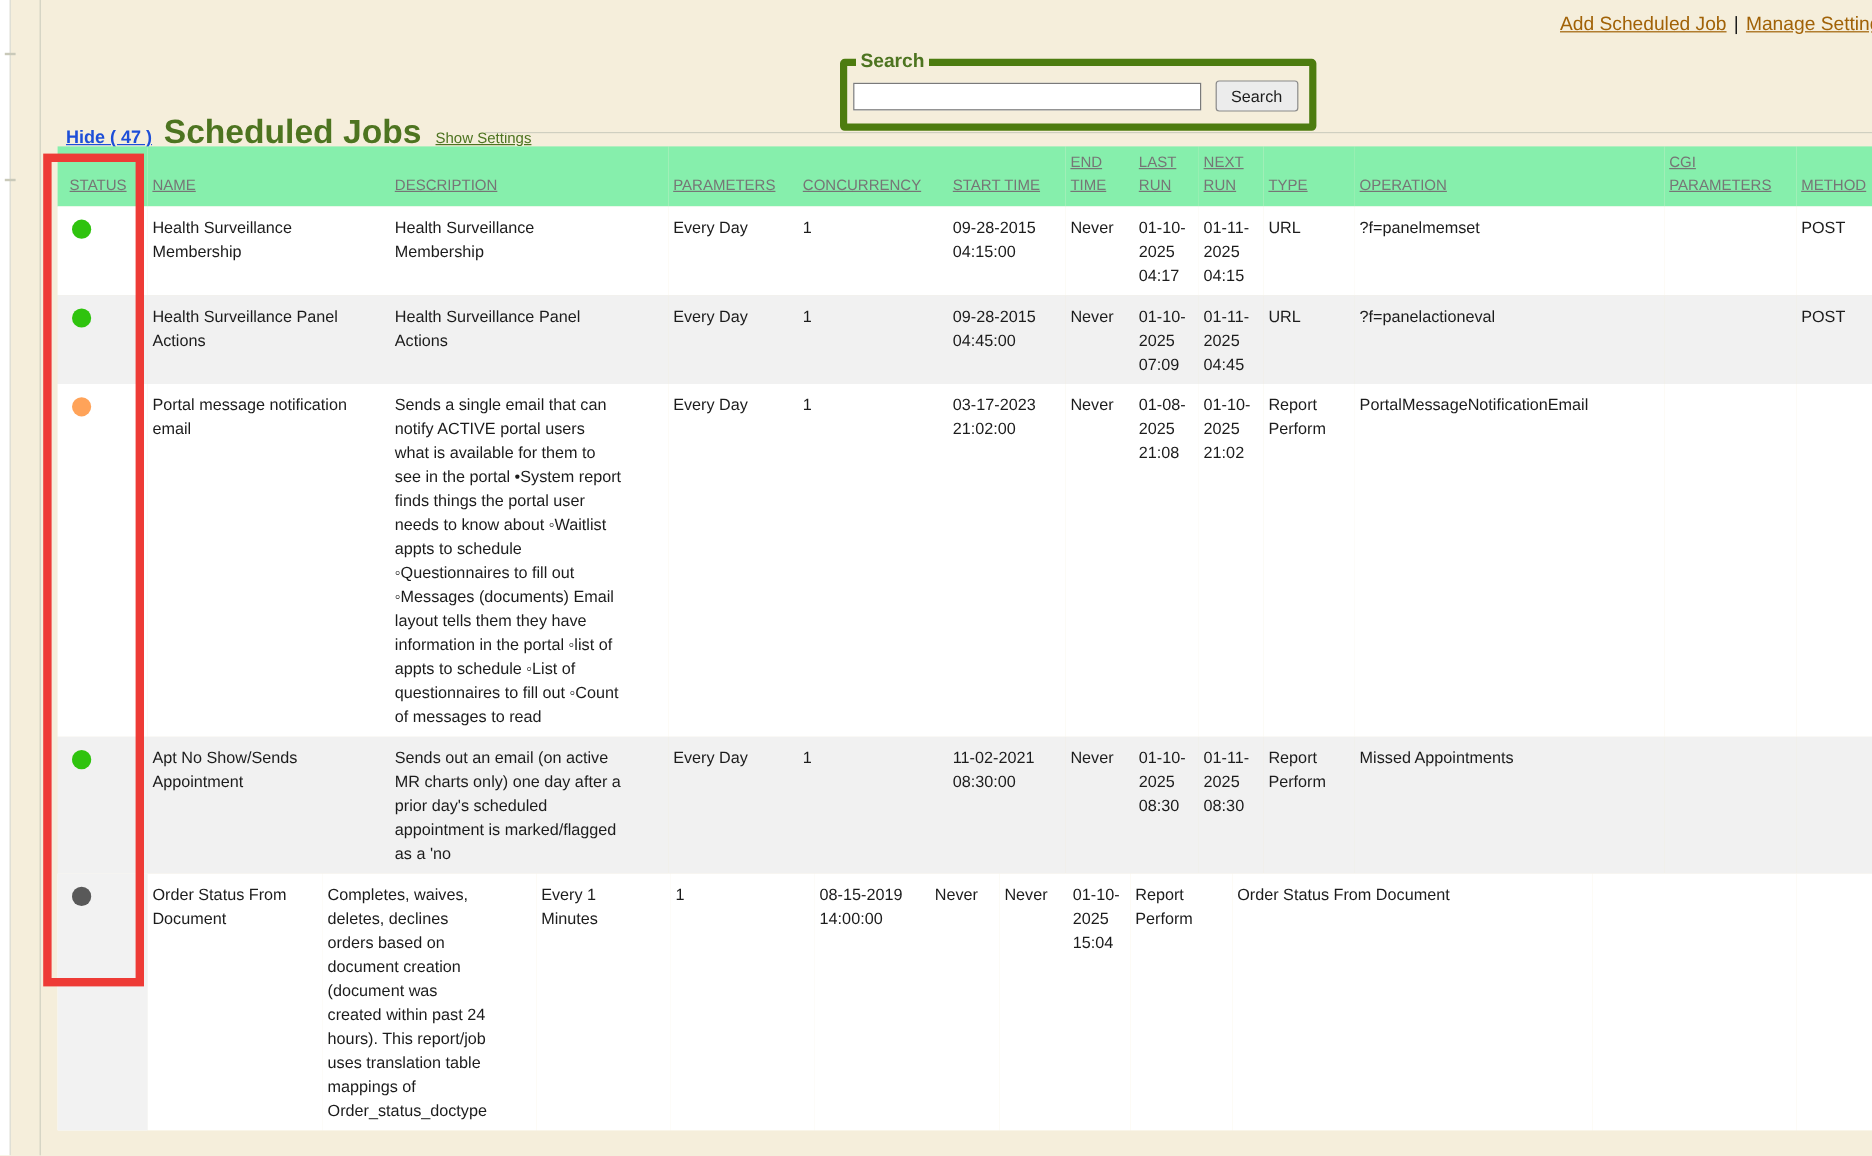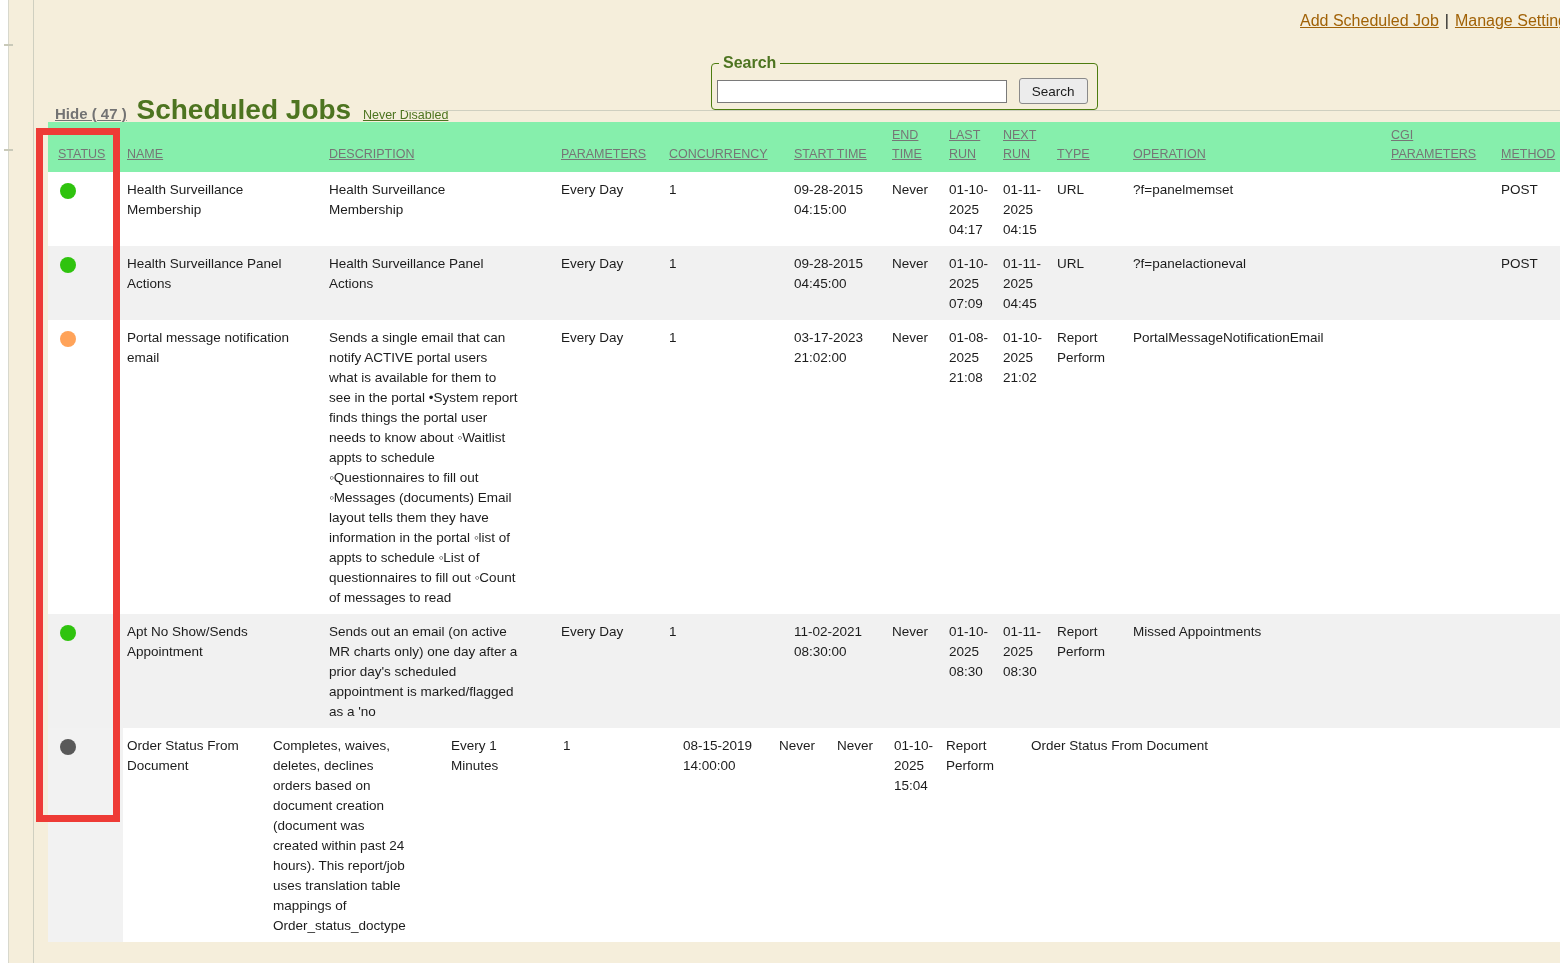--- a/index.html
+++ b/index.html
@@ -13,30 +13,30 @@
   .vline{position:absolute;left:33px;top:0;width:1px;height:963px;background:#cfcfc0;}
   .tick{position:absolute;height:2px;background:#c9c9b9;}
 
   
   .top-links{position:absolute;left:1300px;top:12px;white-space:nowrap;font-size:16px;}
   .top-links a{color:#a16207;text-decoration:underline;cursor:pointer;}
   .top-links .sep{padding:0 6px;}
 
   
   .search-box{position:absolute;left:695px;top:38px;width:380px;height:48px;
-    border:1px solid #4d7c0f;border-radius:4px;margin:16px;padding:6px 0 0 5px;background:transparent;}
+    border:6px solid #4d7c0f;border-radius:4px;margin:5px;padding:6px 0 0 5px;background:transparent;}
   .search-box legend{color:#4d7420;font-weight:bold;font-size:16px;padding:0 4px;margin-left:2px;}
   .search-box input{width:290px;height:23px;border:1px solid #7a7a7a;background:#fff;
     font-family:inherit;font-size:13.5px;padding:1px 4px;box-sizing:border-box;vertical-align:middle;}
   .search-box button{margin-left:8px;padding:3px 12px;height:26px;background:#ececec;border:1px solid #8a8a8a;
     border-radius:3px;font-family:inherit;font-size:13.5px;color:#1c1c1c;vertical-align:middle;cursor:pointer;}
 
   
   .jobs-header{position:absolute;left:55px;top:94px;white-space:nowrap;}
-  .jobs-header .hide-link{color:#737373;font-weight:bold;font-size:15px;text-decoration:underline;cursor:pointer;vertical-align:baseline;}
+  .jobs-header .hide-link{color:#1d4ed8;font-weight:bold;font-size:15px;text-decoration:underline;cursor:pointer;vertical-align:baseline;}
   .jobs-header .title{color:#4d7420;font-weight:bold;font-size:28px;margin:0 8px 0 6px;vertical-align:baseline;}
   .jobs-header .show-disabled{color:#4d7420;font-size:12.5px;text-decoration:underline;cursor:pointer;vertical-align:baseline;}
   .fs-line{position:absolute;left:404px;top:110px;width:1156px;height:1px;background:#cfcfc0;}
 
   
   .tables{position:absolute;left:48px;top:122px;width:1512px;}
   table{border-collapse:collapse;table-layout:fixed;width:1512px;}
   thead th{height:46px;vertical-align:bottom;box-sizing:border-box;background:#86efac;
     text-align:left;font-weight:normal;font-size:12.5px;line-height:19px;padding:4px 4px 8px 4px;}
   thead th.col-status{padding-left:10px;}
@@ -72,21 +72,21 @@
 
 <fieldset class="search-box">
   <legend>Search</legend>
   <input type="text" value="" style="">
   <button>Search</button>
 </fieldset>
 
 <div class="jobs-header">
   <a class="hide-link">Hide ( 47 )</a>
   <span class="title">Scheduled Jobs</span>
-  <a class="show-disabled">Never Disabled</a>
+  <a class="show-disabled">Show Settings</a>
 </div>
 <div class="fs-line"></div>
 
 <div class="tables">
   <table class="t1">
     <colgroup>
       <col style="width:75px">
         <col style="width:202px">
         <col style="width:232px">
         <col style="width:108px">

